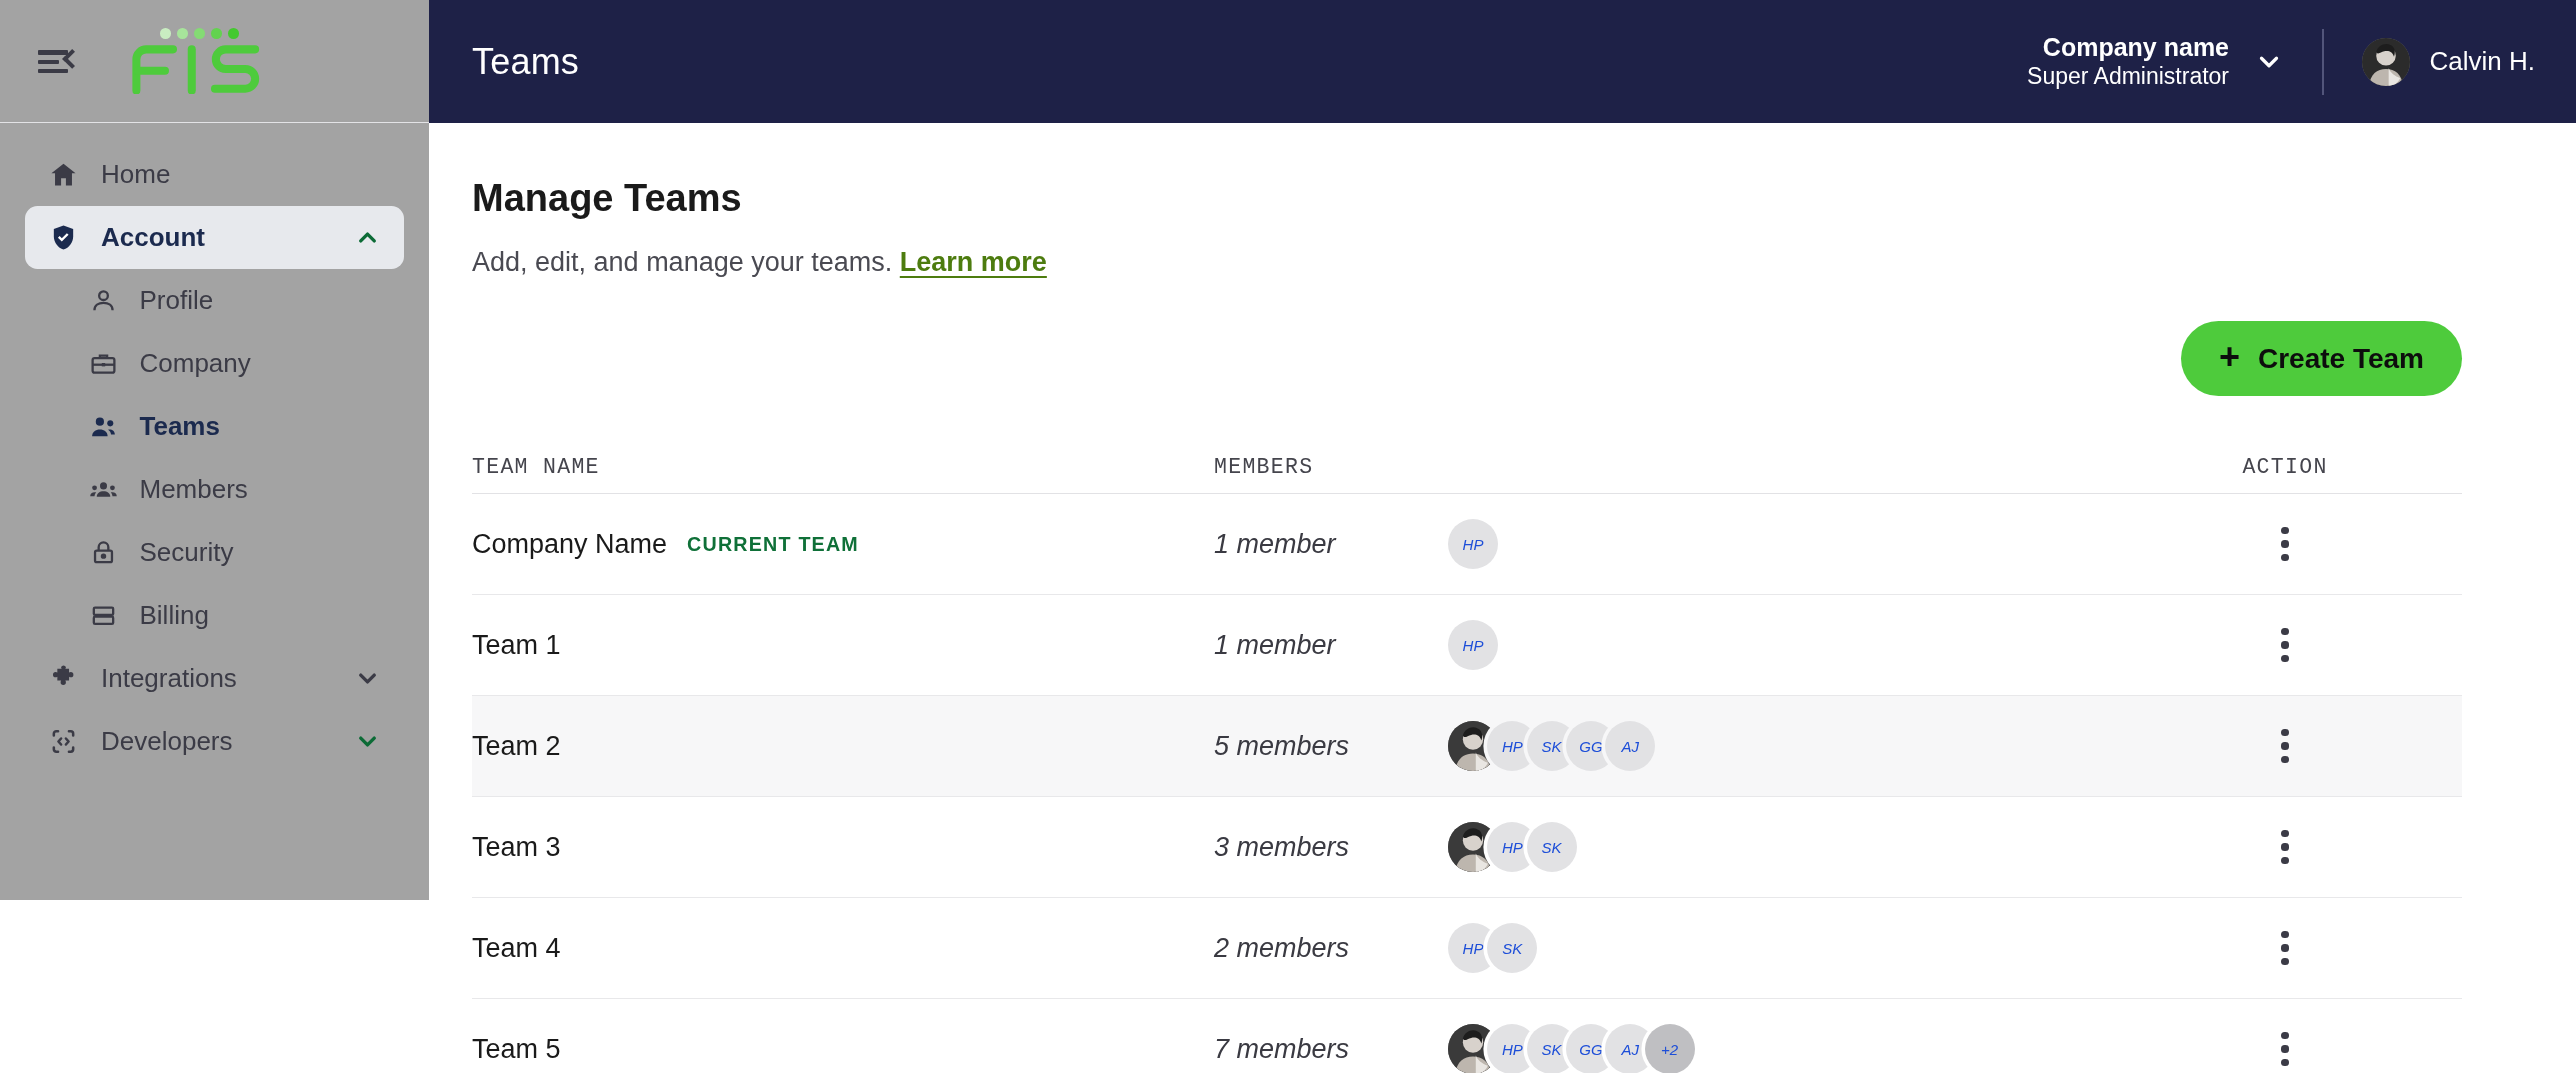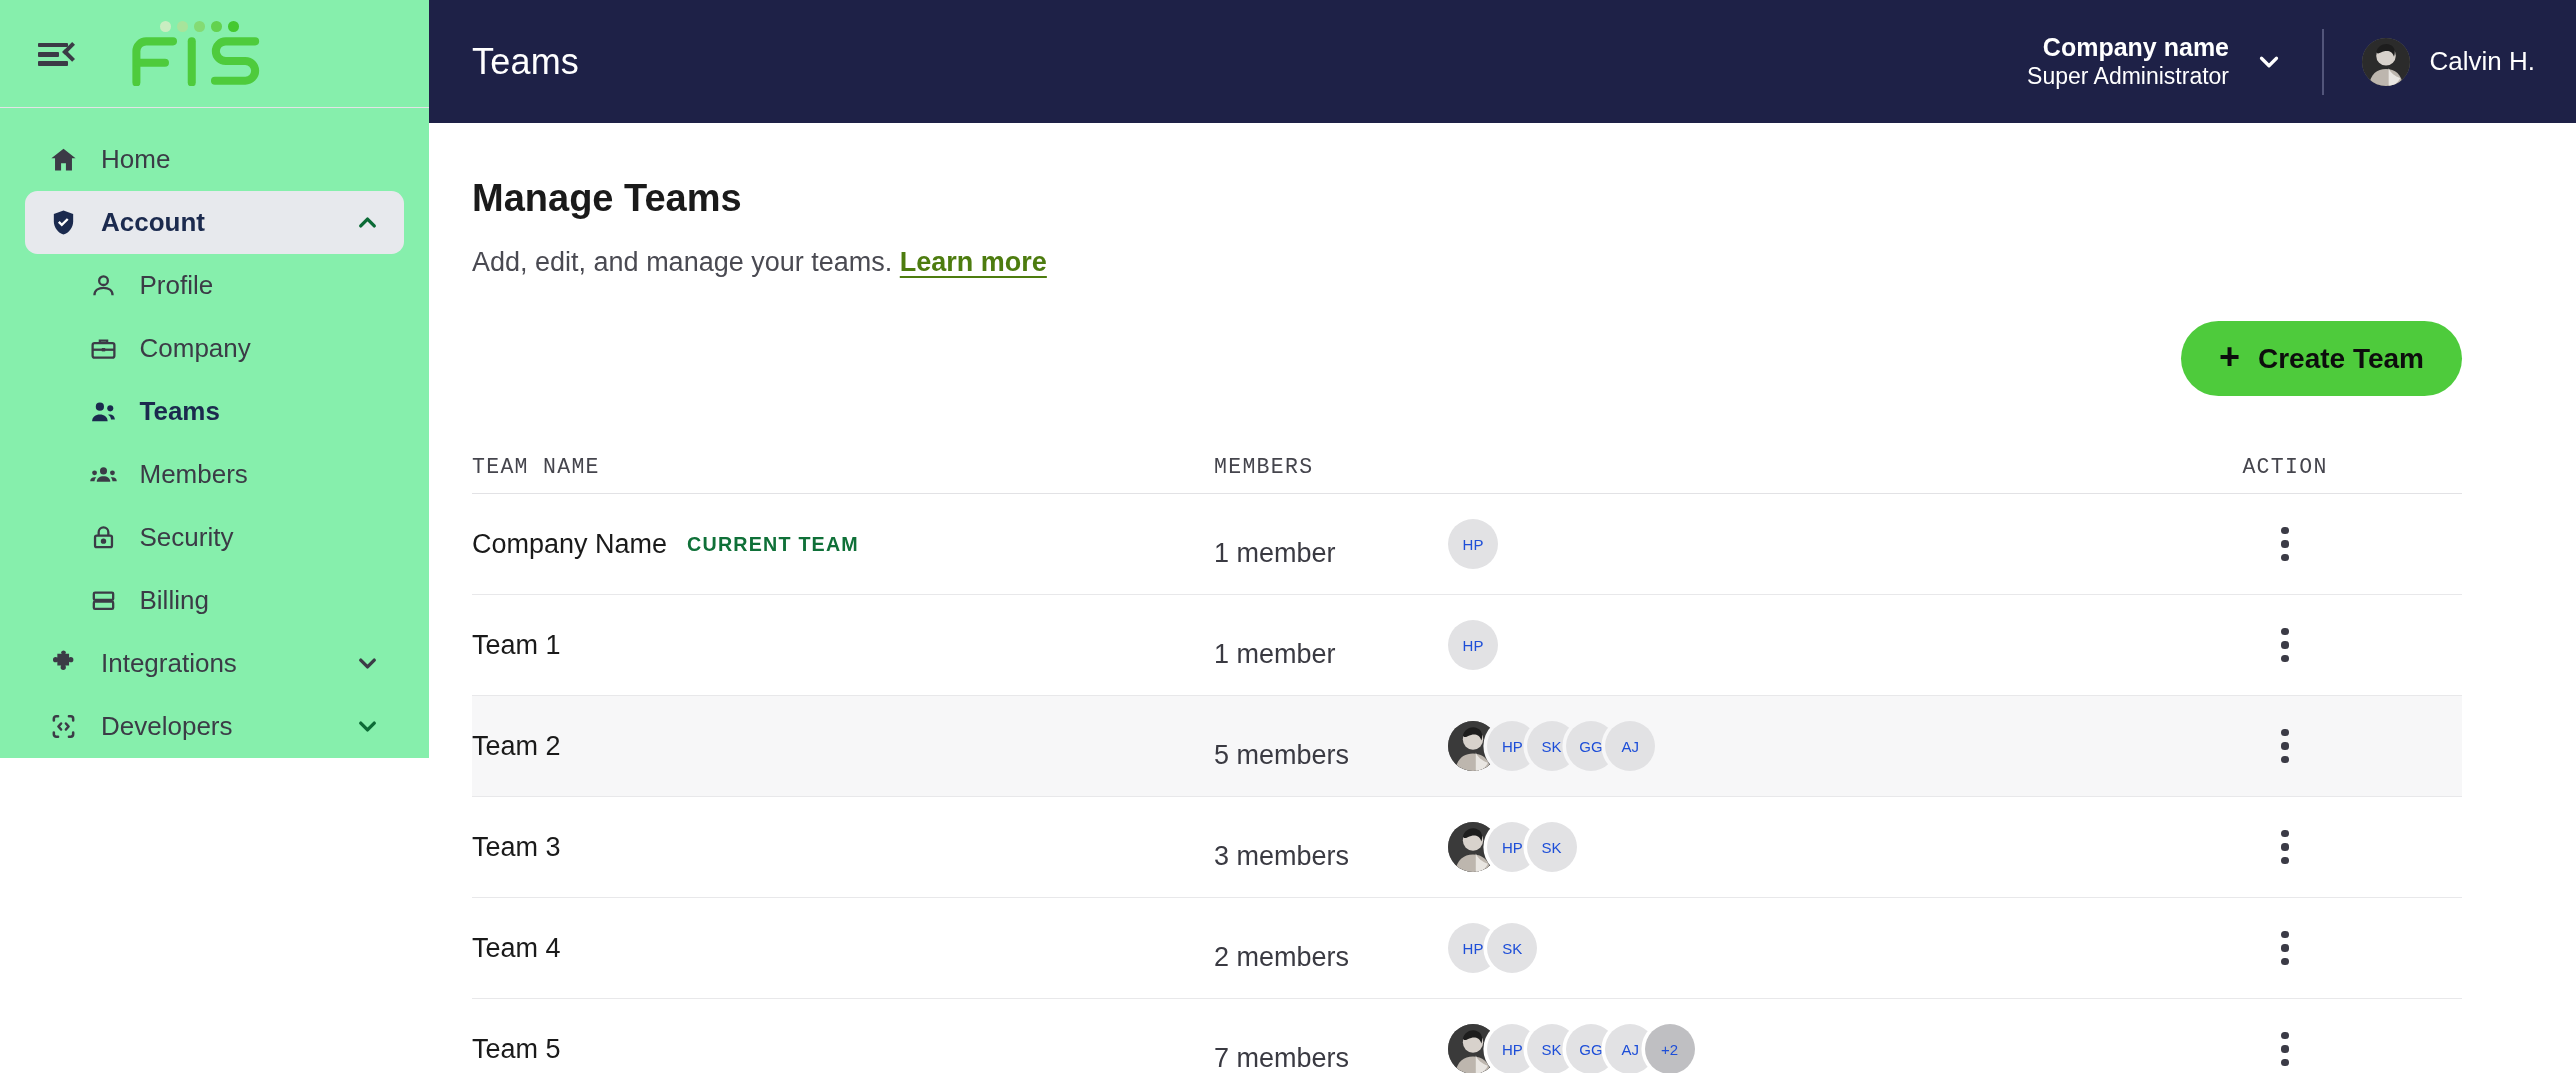--- a/index.html
+++ b/index.html
@@ -6,22 +6,22 @@
   html, body {
     width: 2576px; height: 1073px;
     background: #ffffff;
     font-family: "Liberation Sans", sans-serif;
     overflow: hidden;
   }
   .app { display: flex; width: 2576px; height: 1073px; }
 
   
   .sidebar {
-    width: 429px; min-width: 429px; height: 758px;
-    background: #86efac;
+    width: 429px; min-width: 429px; height: 900px;
+    background: #a3a3a3;
     display: flex; flex-direction: column;
   }
   .sidebar-top {
     height: 123px;
     display: flex; align-items: center;
     border-bottom: 1.8px solid #e3e3e6;
     padding-left: 36px;
   }
   .hamburger { width: 41px; height: 41px; position: relative; cursor: pointer; flex: 0 0 auto; }
   .hamburger i {
@@ -120,21 +120,21 @@
     display: flex; align-items: center;
     height: 101px;
     border-bottom: 1.8px solid #e8e8ea;
   }
   .tr.hl { background: #f7f7f8; }
   .td-name { width: 742px; flex: 0 0 742px; display: flex; align-items: center; font-size: 27px; color: #1a1a1a; }
   .badge-current {
     margin-left: 20px; font-size: 19.7px; font-weight: bold;
     letter-spacing: 1.2px; color: #0f7038;
   }
-  .td-members { width: 894px; flex: 0 0 894px; display: flex; align-items: flex-end; font-size: 27px; color: #3a3a42; }
+  .td-members { width: 894px; flex: 0 0 894px; display: flex; align-items: center; font-size: 27px; color: #3a3a42; font-style: italic; }
   .mem-count { width: 234px; flex: 0 0 234px; }
   .stack { display: flex; align-items: center; }
   .av {
     width: 50px; height: 50px; border-radius: 50%;
     background: #e2e2e4; color: #1d4ed8;
     display: flex; align-items: center; justify-content: center;
     font-size: 15px; box-shadow: 0 0 0 3.6px #ffffff;
     margin-left: -10.7px; flex: 0 0 50px;
   }
   .tr.hl .av { box-shadow: 0 0 0 3.6px #f7f7f8; }

